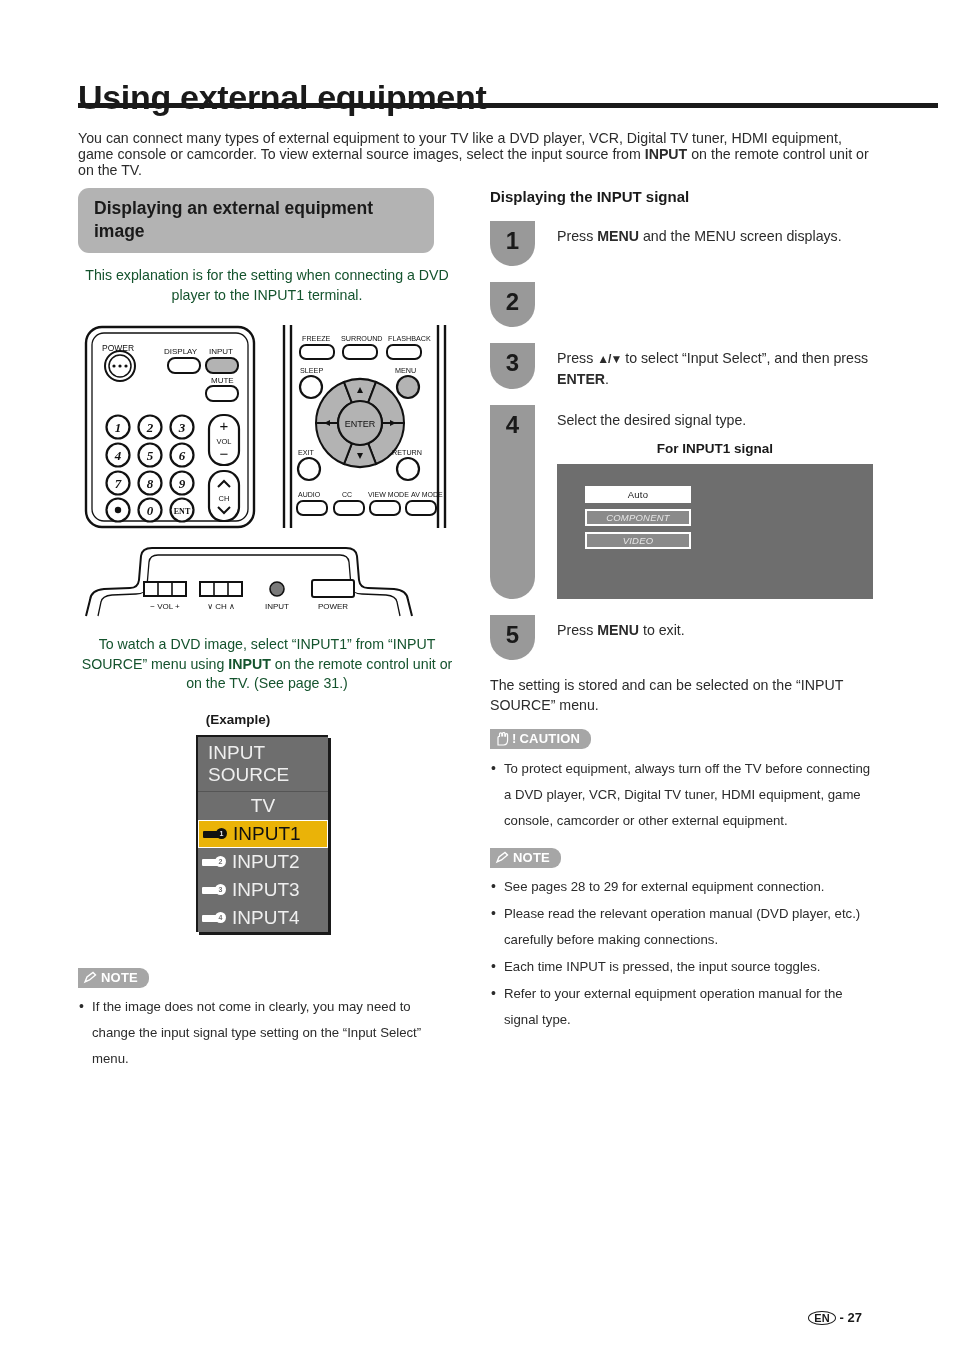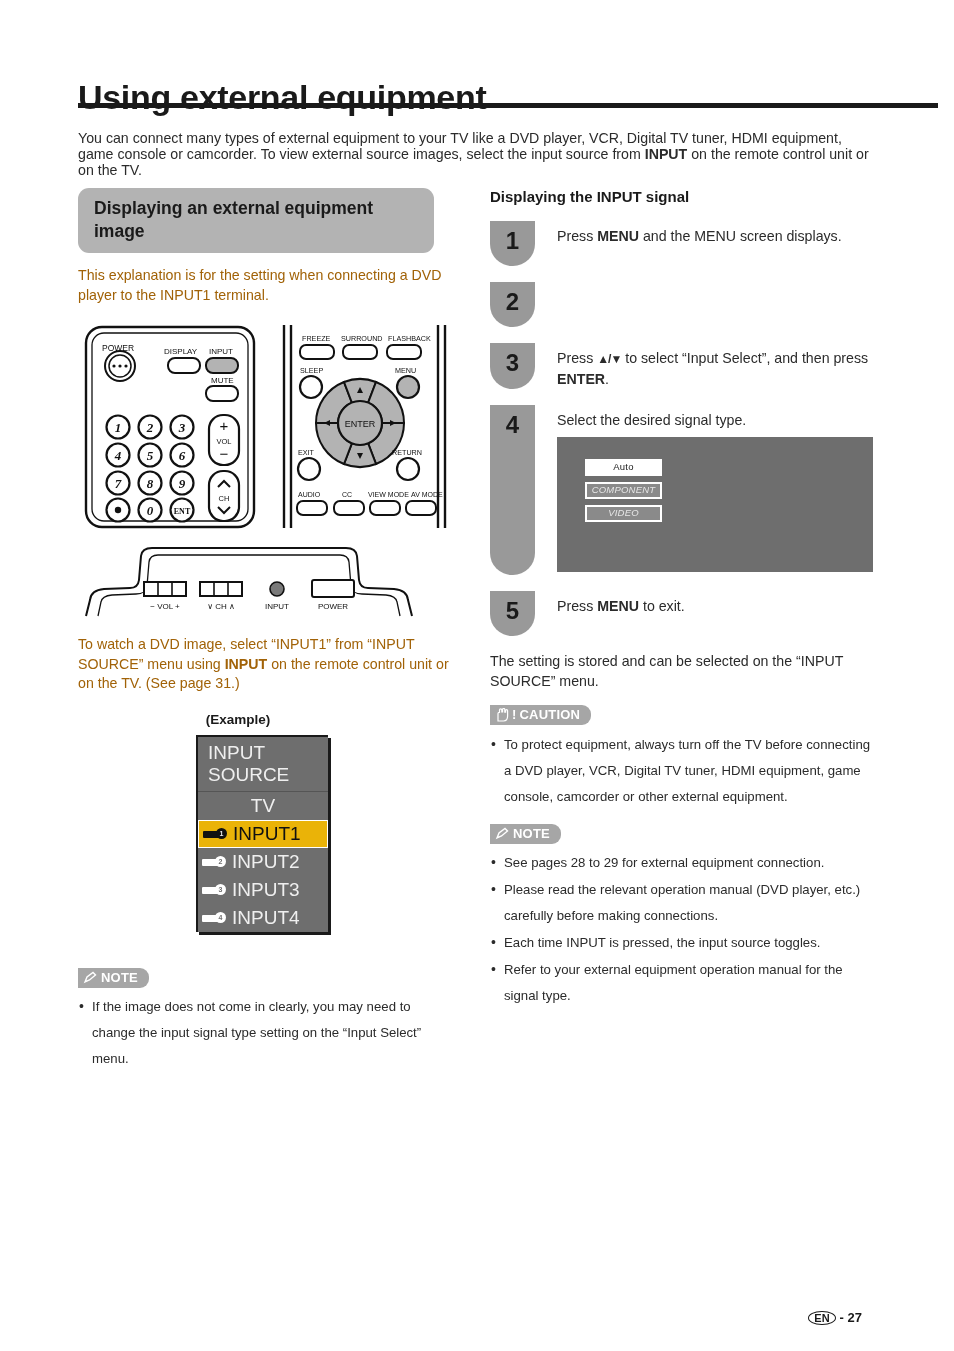--- a/index.html
+++ b/index.html
@@ -35,21 +35,21 @@
   .col-right { position:absolute; left:490px; top:188px; width:390px; }
 
   
   .sec-head {
     background:#b3b3b3; border-radius:11px;
     padding:9px 14px 10px 16px;
     font-size:17.5px; font-weight:bold; line-height:23px;
     color:#1a1a1a; width:356px;
   }
   .para {
-    font-size:14.2px; line-height:19.5px; color:#a16207; margin-top:13px;
+    font-size:14.2px; line-height:19.5px; color:#14532d; margin-top:13px;text-align:center;
   }
   .para b { font-weight:bold; }
 
   
   .remote-wrap { position:relative; margin-top:14px; height:215px; }
   svg { display:block; }
 
   
   .tv-wrap { position:relative; margin-top:8px; height:80px; }
 
@@ -114,21 +114,21 @@
     min-height:45px;
   }
   .step-badge.tall { min-height:170px; }
   .step-body { margin-left:22px; font-size:14.2px; line-height:19.5px; color:#2b2b2b; padding-top:6px;}
   .step-body b { font-weight:bold; }
   .arw { font-size:12px; letter-spacing:-1px; }
 
   .sig-title { text-align:center; font-size:13.5px; font-weight:bold; color:#1a1a1a; margin-top:8px; width:316px;}
   .sig-box { width:316px; height:135px; background:#6e6e6e; margin-top:6px; position:relative; }
   .sig-opt {
-    position:absolute; left:28px; width:77px; height:17px;
+    position:absolute; left:28px; width:106px; height:17px;
     border:2px solid #fff; display:flex; align-items:center; justify-content:center;
     font-size:9.5px; letter-spacing:0.2px;
   }
   .sig-opt.on { background:#ffffff; color:#1a1a1a; }
   .sig-opt.off{ background:#8a8a8a; color:#e6e6e6;font-style:italic; }
 
   .closing { font-size:14.2px; line-height:19.5px; color:#2b2b2b; margin-top:16px; }
 
   
   .footer { position:absolute; right:92px; bottom:26px; font-size:13px; font-weight:bold; color:#1a1a1a;
@@ -370,20 +370,21 @@
 
     <div class="step">
       <div class="step-badge">3</div>
       <div class="step-body"><span>Press </span><b class="arw">▲/▼</b><span> to select “Input Select”, and then press </span><b>ENTER</b><span>.</span></div>
     </div>
 
     <div class="step">
       <div class="step-badge tall">4</div>
       <div class="step-body">
         <div>Select the desired signal type.</div>
+        <div class="sig-title">For INPUT1 signal</div>
         <div class="sig-box">
           <div class="sig-opt on" style="top:22px">Auto</div>
           <div class="sig-opt off" style="top:45px">COMPONENT</div>
           <div class="sig-opt off" style="top:68px">VIDEO</div>
         </div>
       </div>
     </div>
 
     <div class="step">
       <div class="step-badge">5</div>

